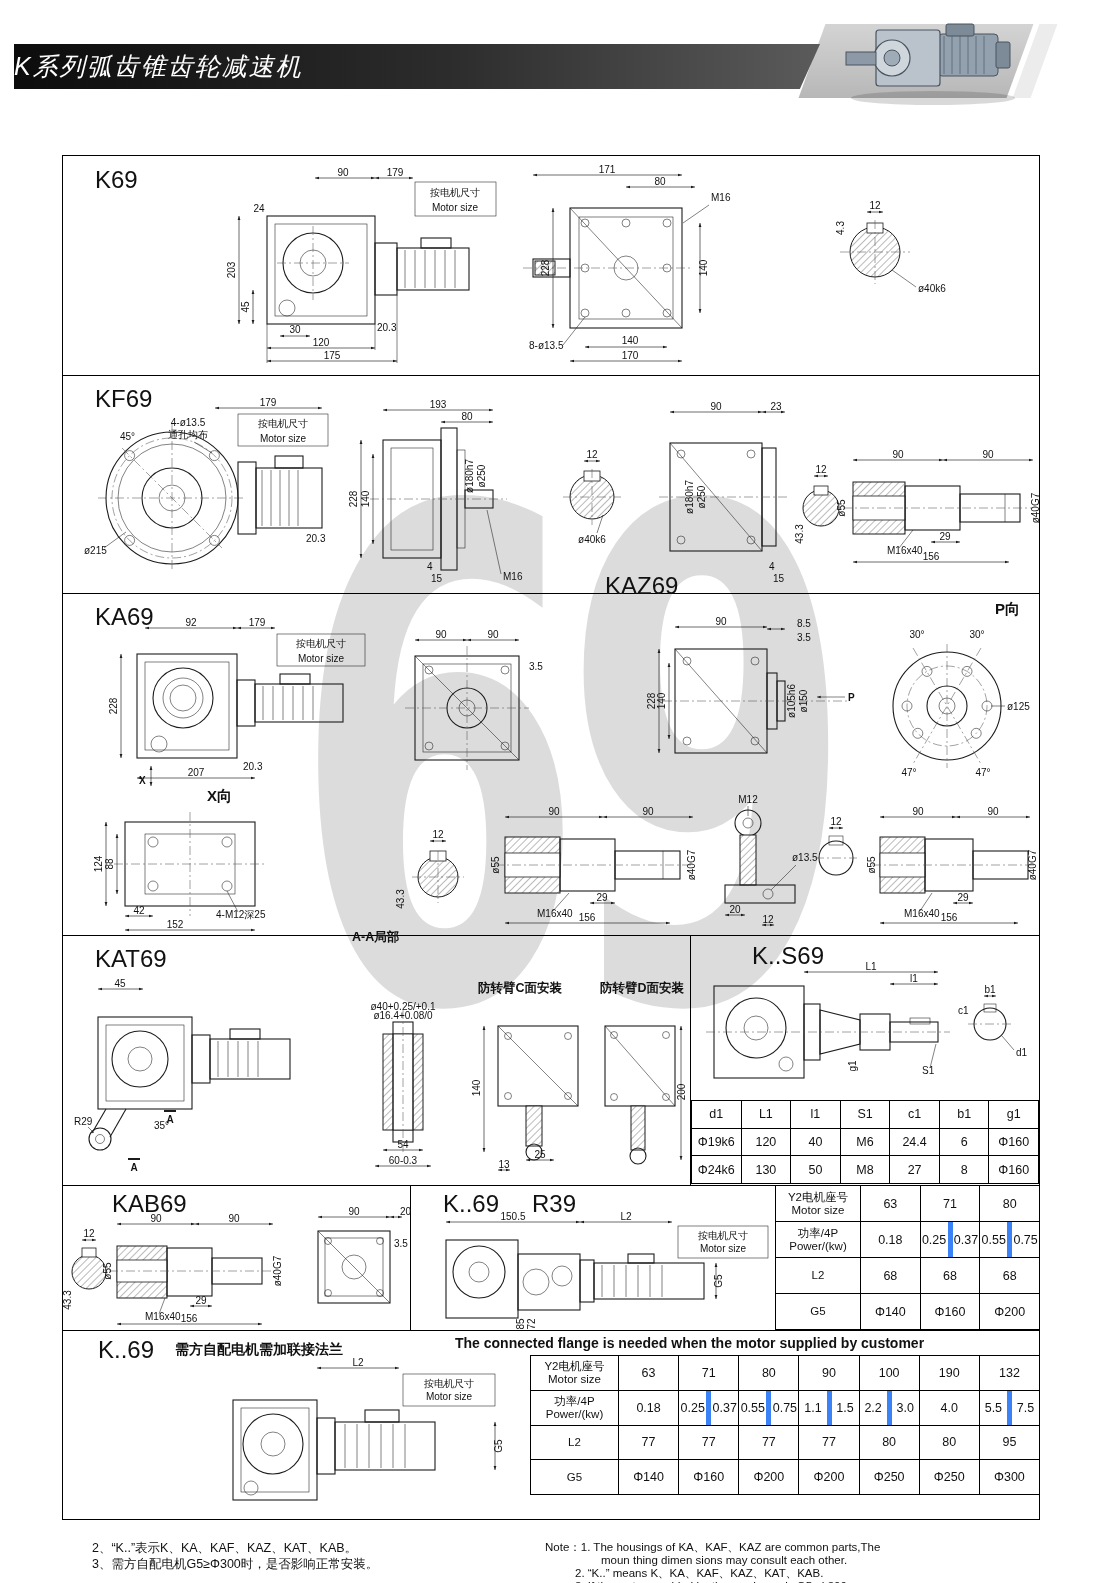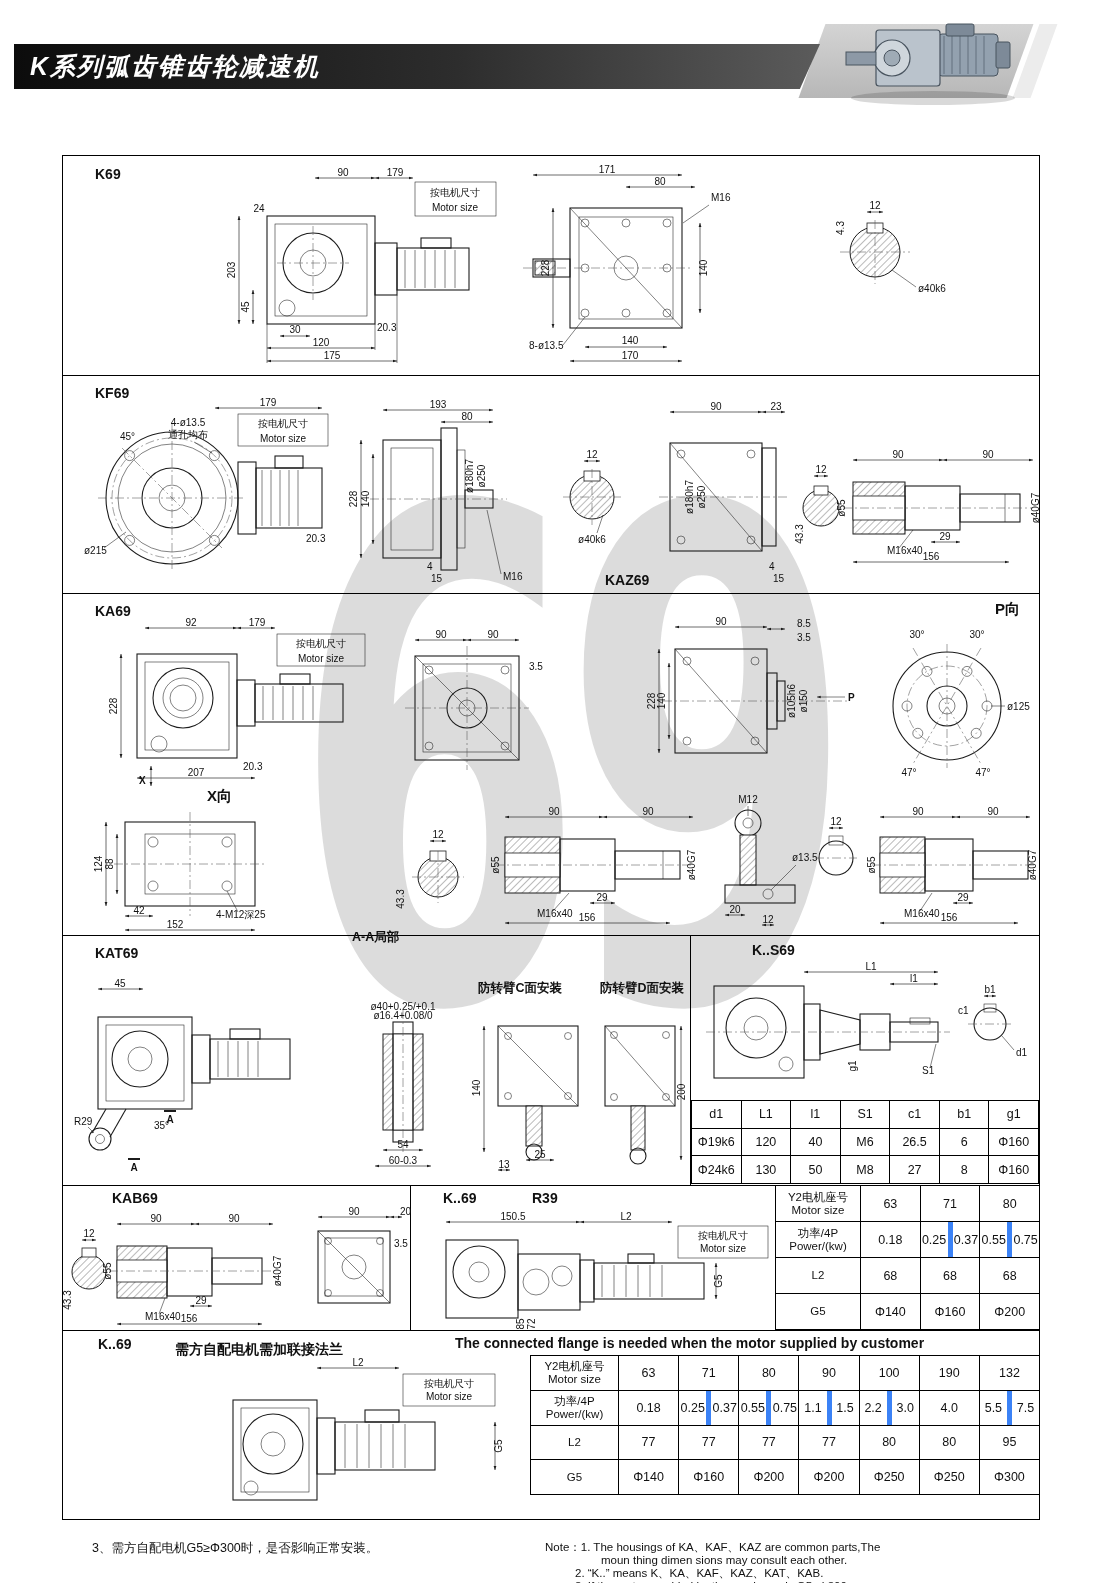--- a/index.html
+++ b/index.html
@@ -5,29 +5,29 @@
 *{margin:0;padding:0;box-sizing:border-box}
 html,body{background:#e9e9e9}
 .page{position:relative;width:1100px;height:1583px;background:#fff;overflow:hidden;
   font-family:"Liberation Sans","DejaVu Sans",sans-serif;color:#111;margin:0 auto}
 .wm{position:absolute;left:292px;top:424px;font-size:680px;line-height:1;font-weight:bold;
   letter-spacing:-38px;color:rgba(40,40,40,0.16);transform:scaleX(0.62);transform-origin:left top;
   z-index:0;font-family:"DejaVu Sans",sans-serif}
 .titlebar{position:absolute;left:14px;top:44px;width:806px;height:45px;z-index:2;
   background:linear-gradient(90deg,#0c0c0c,#2d2d2d 55%,#5b5b5b);
   clip-path:polygon(0 0,100% 0,97.5% 100%,0 100%);display:flex;align-items:center}
-.titlebar span{color:#fff;font-size:25px;font-weight:bold;font-style:italic;padding-left:16px;letter-spacing:2px}
+.titlebar span{color:#fff;font-size:25px;font-weight:normal;font-style:italic;letter-spacing:2px}
 .deco{position:absolute;left:812px;top:24px;width:208px;height:74px;
   background:linear-gradient(180deg,#d4d4d4,#b7b7b7);transform:skewX(-20deg);z-index:1}
 .deco2{position:absolute;left:1026px;top:24px;width:18px;height:74px;background:#ececec;transform:skewX(-20deg);z-index:1}
 .product{position:absolute;left:838px;top:6px;z-index:2;overflow:visible}
 .frame{position:absolute;left:62px;top:155px;width:978px;height:1365px;border:1.6px solid #000;z-index:1}
 .hl{position:absolute;height:1.3px;background:#000;z-index:1}
 .vl{position:absolute;width:1.3px;background:#000;z-index:1}
-.sec-title{position:absolute;font-size:14px;font-weight:bold;z-index:3}
+.sec-title{position:absolute;font-size:24px;font-weight:normal;z-index:3}
 .sub-title{position:absolute;font-size:12.5px;font-weight:bold;z-index:3}
 .mid-title{position:absolute;font-size:15px;font-weight:bold;z-index:3}
 .fig{position:absolute;overflow:visible;z-index:2}
 .fig text{font-size:10px;fill:#111;font-family:"Liberation Sans","DejaVu Sans",sans-serif}
 .ln{stroke:#1c1c1c;stroke-width:1.1;fill:none}
 .lt{stroke:#1c1c1c;stroke-width:0.55;fill:none}
 .cl{stroke:#555;stroke-width:0.55;fill:none;stroke-dasharray:9 3 2 3}
 .dim{stroke:#1c1c1c;stroke-width:0.65;fill:none;marker-start:url(#ar);marker-end:url(#ar)}
 .ld{stroke:#1c1c1c;stroke-width:0.55;fill:none}
 .hatchf{fill:url(#hp);stroke:#1c1c1c;stroke-width:1}
@@ -615,21 +615,21 @@
     <div class="tc">S1</div>
     <div class="tc">c1</div>
     <div class="tc">b1</div>
     <div class="tc">g1</div>
   </div>
   <div class="trow">
     <div class="tc">Φ19k6</div>
     <div class="tc">120</div>
     <div class="tc">40</div>
     <div class="tc">M6</div>
-    <div class="tc">26.5</div>
+    <div class="tc">24.4</div>
     <div class="tc">6</div>
     <div class="tc">Φ160</div>
   </div>
   <div class="trow">
     <div class="tc">Φ24k6</div>
     <div class="tc">130</div>
     <div class="tc">50</div>
     <div class="tc">M8</div>
     <div class="tc">27</div>
     <div class="tc">8</div>
@@ -845,20 +845,21 @@
     <div class="tc">Φ160</div>
     <div class="tc">Φ200</div>
     <div class="tc">Φ200</div>
     <div class="tc">Φ250</div>
     <div class="tc">Φ250</div>
     <div class="tc">Φ300</div>
   </div>
 </div>
 
 <div class="notes" style="left:65px;top:1541px;width:470px">
+  <div style="padding-left:27px">2、“K..”表示K、KA、KAF、KAZ、KAT、KAB。</div>
   <div style="padding-left:27px">3、需方自配电机G5≥Φ300时，是否影响正常安装。</div>
 </div>
 <div class="notes-en" style="left:545px;top:1541px;width:495px">
   <div>Note：1. The housings of KA、KAF、KAZ are common parts,The</div>
   <div style="padding-left:56px">moun thing dimen sions may consult each other.</div>
   <div style="padding-left:30px">2. “K..” means K、KA、KAF、KAZ、KAT、KAB.</div>
   <div style="padding-left:30px">3. If the motor provided by the purchaser is G5≥Φ300,</div>
 
 </div>
 

